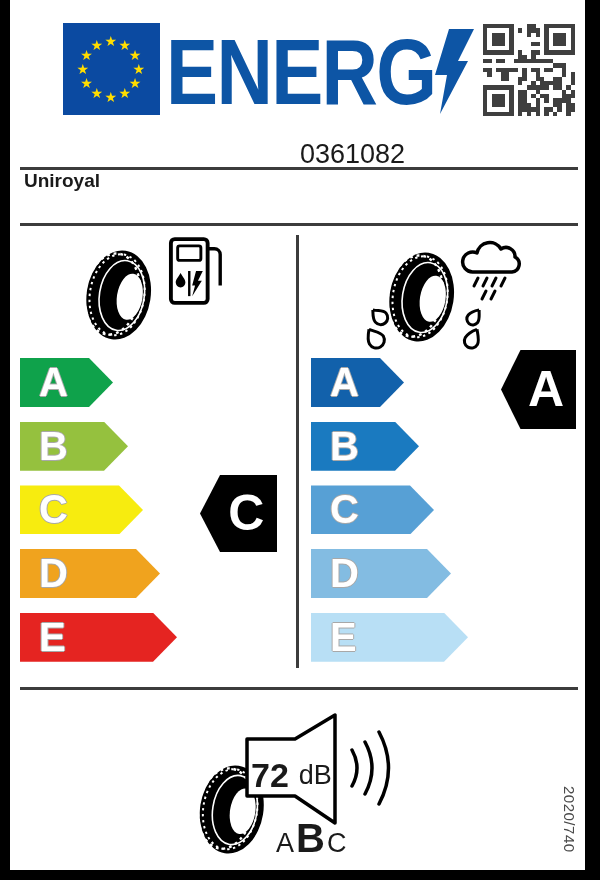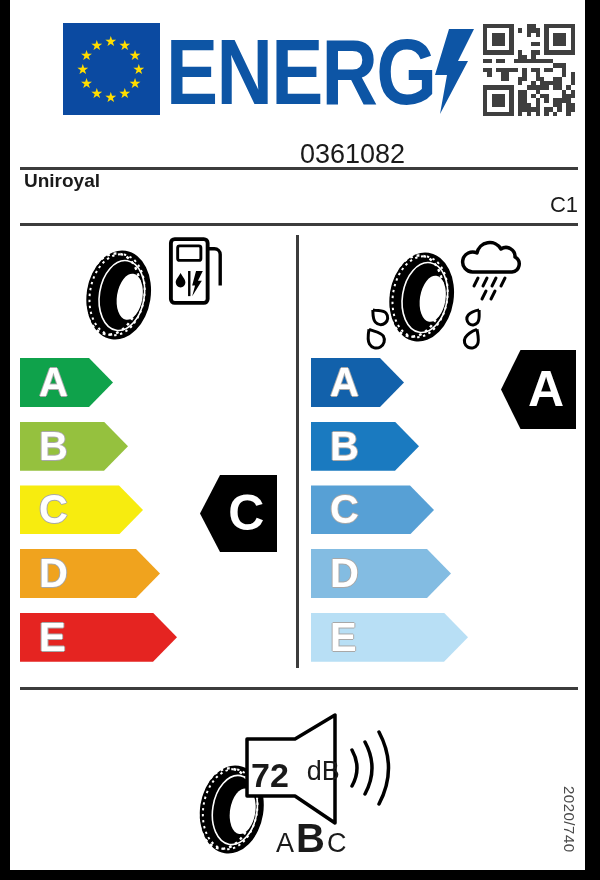--- a/index.html
+++ b/index.html
@@ -23,21 +23,21 @@
   .hline{background:#3c3c3c;height:2.5px;}
   #vdivider{left:296px;top:235px;width:2.5px;height:433px;background:#3c3c3c;}
   
   .bar{height:49px;clip-path:polygon(0 0,calc(100% - 24px) 0,100% 50%,calc(100% - 24px) 100%,0 100%);
        filter:drop-shadow(0 0 0.5px rgba(60,60,60,.55));}
   .bar .bl{display:block;font-size:40px;font-weight:bold;color:#fff;line-height:49px;padding-left:19px;
        text-shadow:1px 0 0 #a8a8a8,-1px 0 0 #a8a8a8,0 1px 0 #a8a8a8,0 -1px 0 #a8a8a8;}
   .class-arrow{clip-path:polygon(0 50%,26% 0,100% 0,100% 100%,26% 100%);color:#fff;
        text-align:center;font-weight:bold;font-size:50px;}
   
-  #db-text{left:251px;top:756px;display:flex;align-items:flex-start;gap:18px;z-index:4;}
+  #db-text{left:251px;top:756px;display:flex;align-items:center;gap:10px;z-index:4;}
   #db-text .v{font-size:34px;font-weight:bold;}
   #db-text .u{font-size:27px;}
   #abc{left:276px;top:818px;display:flex;align-items:baseline;gap:2px;z-index:4;}
   #abc .s{font-size:27px;line-height:1;}
   #abc .big{font-size:40px;font-weight:bold;line-height:1;}
   #regnum{left:561px;top:786px;writing-mode:vertical-rl;font-size:15px;color:#4a4a4a;letter-spacing:.5px;}
   svg{display:block;}
 </style>
 </head>
 <body>
@@ -197,21 +197,20 @@
       <rect x="16" y="2" width="3" height="3" fill="#3f3f3f"></rect>
       <rect x="0" y="14" width="7" height="7" fill="#3f3f3f"></rect>
       <rect x="1" y="15" width="5" height="5" fill="#fff"></rect>
       <rect x="2" y="16" width="3" height="3" fill="#3f3f3f"></rect>
     </svg>
 
   <div id="brand" class="abs">Uniroyal</div>
   <div id="typeid" class="abs">0361082</div>
   <div class="abs hline" style="left:20px;top:167px;width:558px"></div>
 
-  <div id="class" class="abs">C1</div>
   <div class="abs hline" style="left:20px;top:223px;width:558px"></div>
 
   <div id="vdivider" class="abs"></div>
 
   <svg class="abs" style="left:85px;top:248px" width="80" height="96" viewBox="0 0 100 120">
       <use href="#tire"></use>
     </svg>
   <svg class="abs" style="left:168px;top:236px" width="58" height="70" viewBox="0 0 60 72">
     <rect x="3" y="3" width="38" height="66" rx="4" fill="#fff" stroke="#000" stroke-width="4"></rect>
     <rect x="10" y="10" width="24" height="15" rx="2" fill="#fff" stroke="#000" stroke-width="3"></rect>

